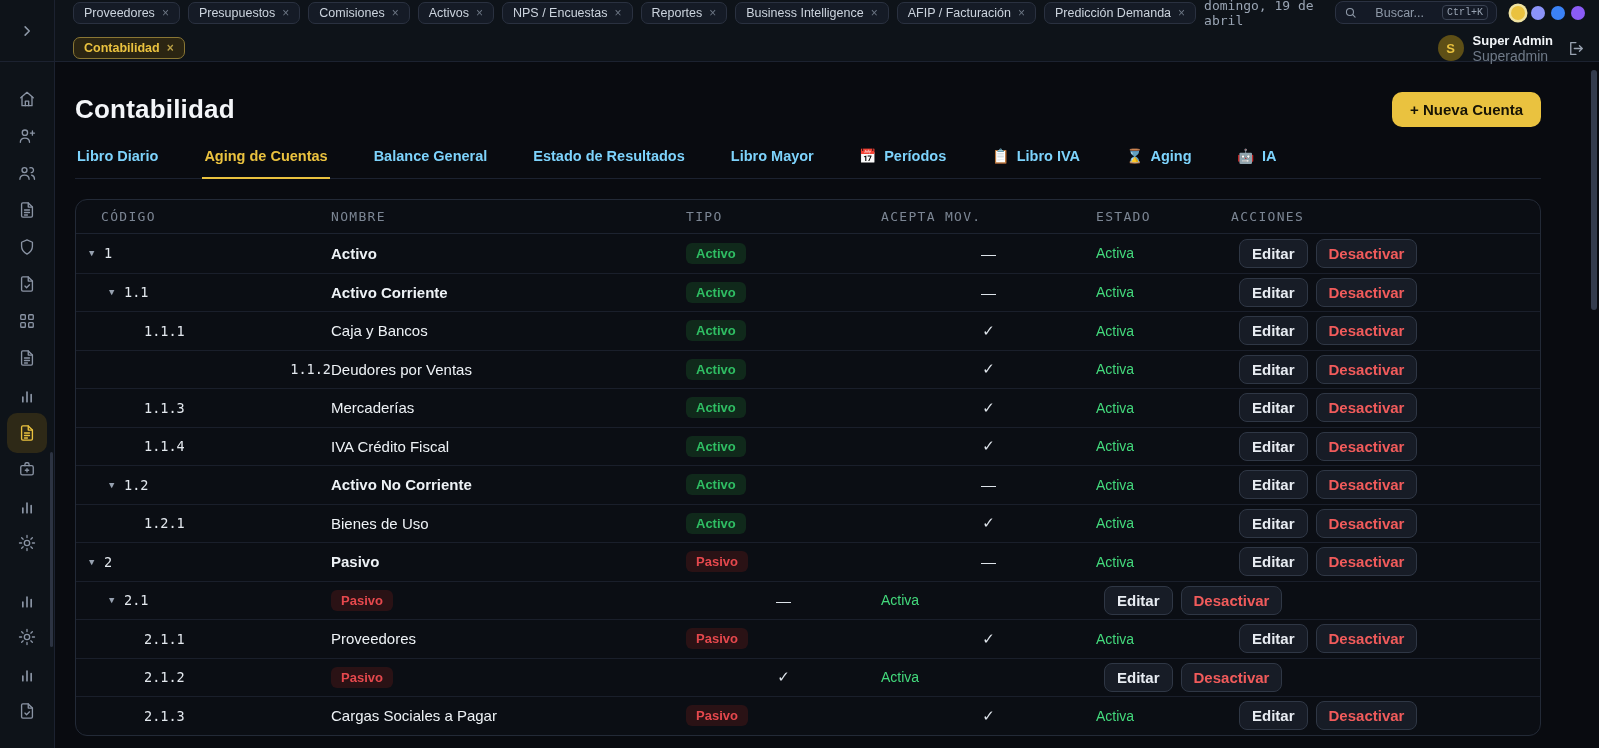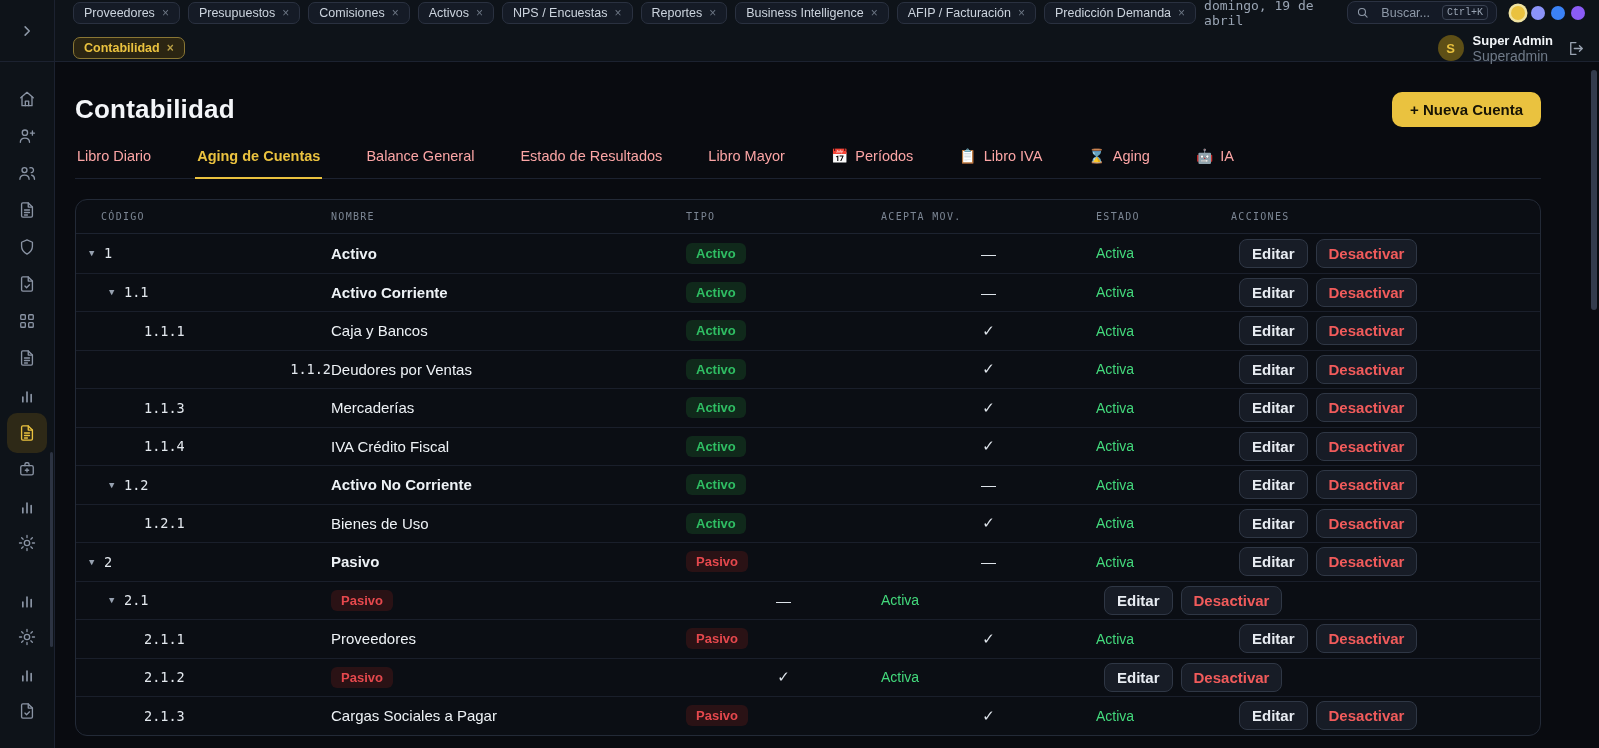--- a/index.html
+++ b/index.html
@@ -18,21 +18,21 @@
     display:flex; flex-direction:column; justify-content:center; gap:5px; padding:0 14px 0 18px; }
   .tb-row { display:flex; align-items:center; gap:8px; }
   .chip { display:inline-flex; align-items:center; gap:7px; background:#151b26;
     border:1px solid #2a3140; border-radius:7px; padding:3px 10px; font-size:12.5px;
     color:#ccd4de; white-space:nowrap; cursor:pointer; }
   .chip .x { color:#6d7785; font-size:12px; }
   .chip.active { background:#2b2512; border-color:#8a7734; color:#eac23f; font-weight:700; }
   .chip.active .x { color:#b89f45; }
   .tb-right { margin-left:auto; display:flex; align-items:center; gap:12px; }
   .date { font-family:"DejaVu Sans Mono", monospace; font-size:13px; color:#9aa5b4; }
-  .search { display:flex; align-items:center; gap:12px; background:#141a26; border:1px solid #2b3242;
+  .search { display:flex; align-items:center; gap:18px; background:#141a26; border:1px solid #2b3242;
     border-radius:8px; padding:3px 8px; cursor:text; }
   .search svg { stroke:#8e99a8; }
   .search .ph { font-size:12.5px; color:#8e99a8; }
   .kbd { font-family:Liberation Mono, monospace; font-size:10px; color:#9aa5b4;
     border:1px solid #3a4252; border-radius:4px; padding:1px 4px; }
   .dots { display:flex; align-items:center; gap:6px; margin-left:2px; }
   .dot { width:14px; height:14px; border-radius:50%; cursor:pointer; }
   .dot.ring { box-shadow:0 0 0 2.5px #f0e3a1; }
   .user-block { margin-left:auto; display:flex; align-items:center; gap:9px; }
   .avatar { width:26px; height:26px; border-radius:50%; background:#5e4f16; color:#eac23f;
@@ -55,31 +55,31 @@
     background:#2c3342; border-radius:2px; }
 
   
   .main { grid-column:2; grid-row:2; padding:28px 58px 0 20px; overflow:hidden; position:relative; }
   .title-row { display:flex; align-items:center; justify-content:space-between; height:38px; }
   .page-title { font-size:26px; font-weight:800; color:#f4f6f9; letter-spacing:.2px; }
   .new-btn { background:#eac23f; color:#171305; border:none; border-radius:10px;
     font-family:inherit; font-size:15px; font-weight:700; padding:9px 18px; cursor:pointer; }
 
   .tabs { margin-top:20px; display:flex; gap:42px; border-bottom:1px solid #1c2230; }
-  .tab { font-size:14.5px; color:#fca5a5; padding:0 2px 13px; border-bottom:2px solid transparent;
-    margin-bottom:-1px; cursor:pointer; display:flex; align-items:center; gap:7px; white-space:nowrap; }
+  .tab { font-size:14.5px; color:#7dd3fc; padding:0 2px 13px; border-bottom:2px solid transparent;
+    margin-bottom:-1px; cursor:pointer; display:flex; align-items:center; gap:7px; white-space:nowrap;font-weight:bold; }
   .tab.active { color:#eac23f; font-weight:700; border-bottom-color:#eac23f; }
   .tab .emj { font-size:14px; }
 
   
   .card { margin-top:20px; background:#0b0e14; border:1px solid #232a37; border-radius:12px;
     overflow:hidden; }
   .tgrid { display:grid; grid-template-columns:255px 355px 195px 215px 135px 1fr; align-items:center; }
   .thead { height:34px; border-bottom:1px solid #1d2330; }
-  .th { font-family:"DejaVu Sans Mono", monospace; font-size:10px; letter-spacing:1.3px;
+  .th { font-family:"DejaVu Sans Mono", monospace; font-size:13px; letter-spacing:1.3px;
     color:#7c8694; }
   .th:first-child { padding-left:25px; }
   .trow { min-height:38.5px; border-top:1px solid #1a1f2b; }
   .trow:first-of-type { border-top:none; }
   .c-code { font-family:"DejaVu Sans Mono", monospace; font-size:13.5px; color:#e3e8ee;
     display:flex; align-items:center; }
   .caret { width:15px; font-size:9px; color:#97a1b0; cursor:pointer; flex:0 0 auto; }
   .c-name { font-size:15px; color:#eef2f6; }
   .c-name.bold { font-weight:700; }
   .badge { display:inline-block; padding:3px 10px; border-radius:6px; font-size:13px; font-weight:700; }

